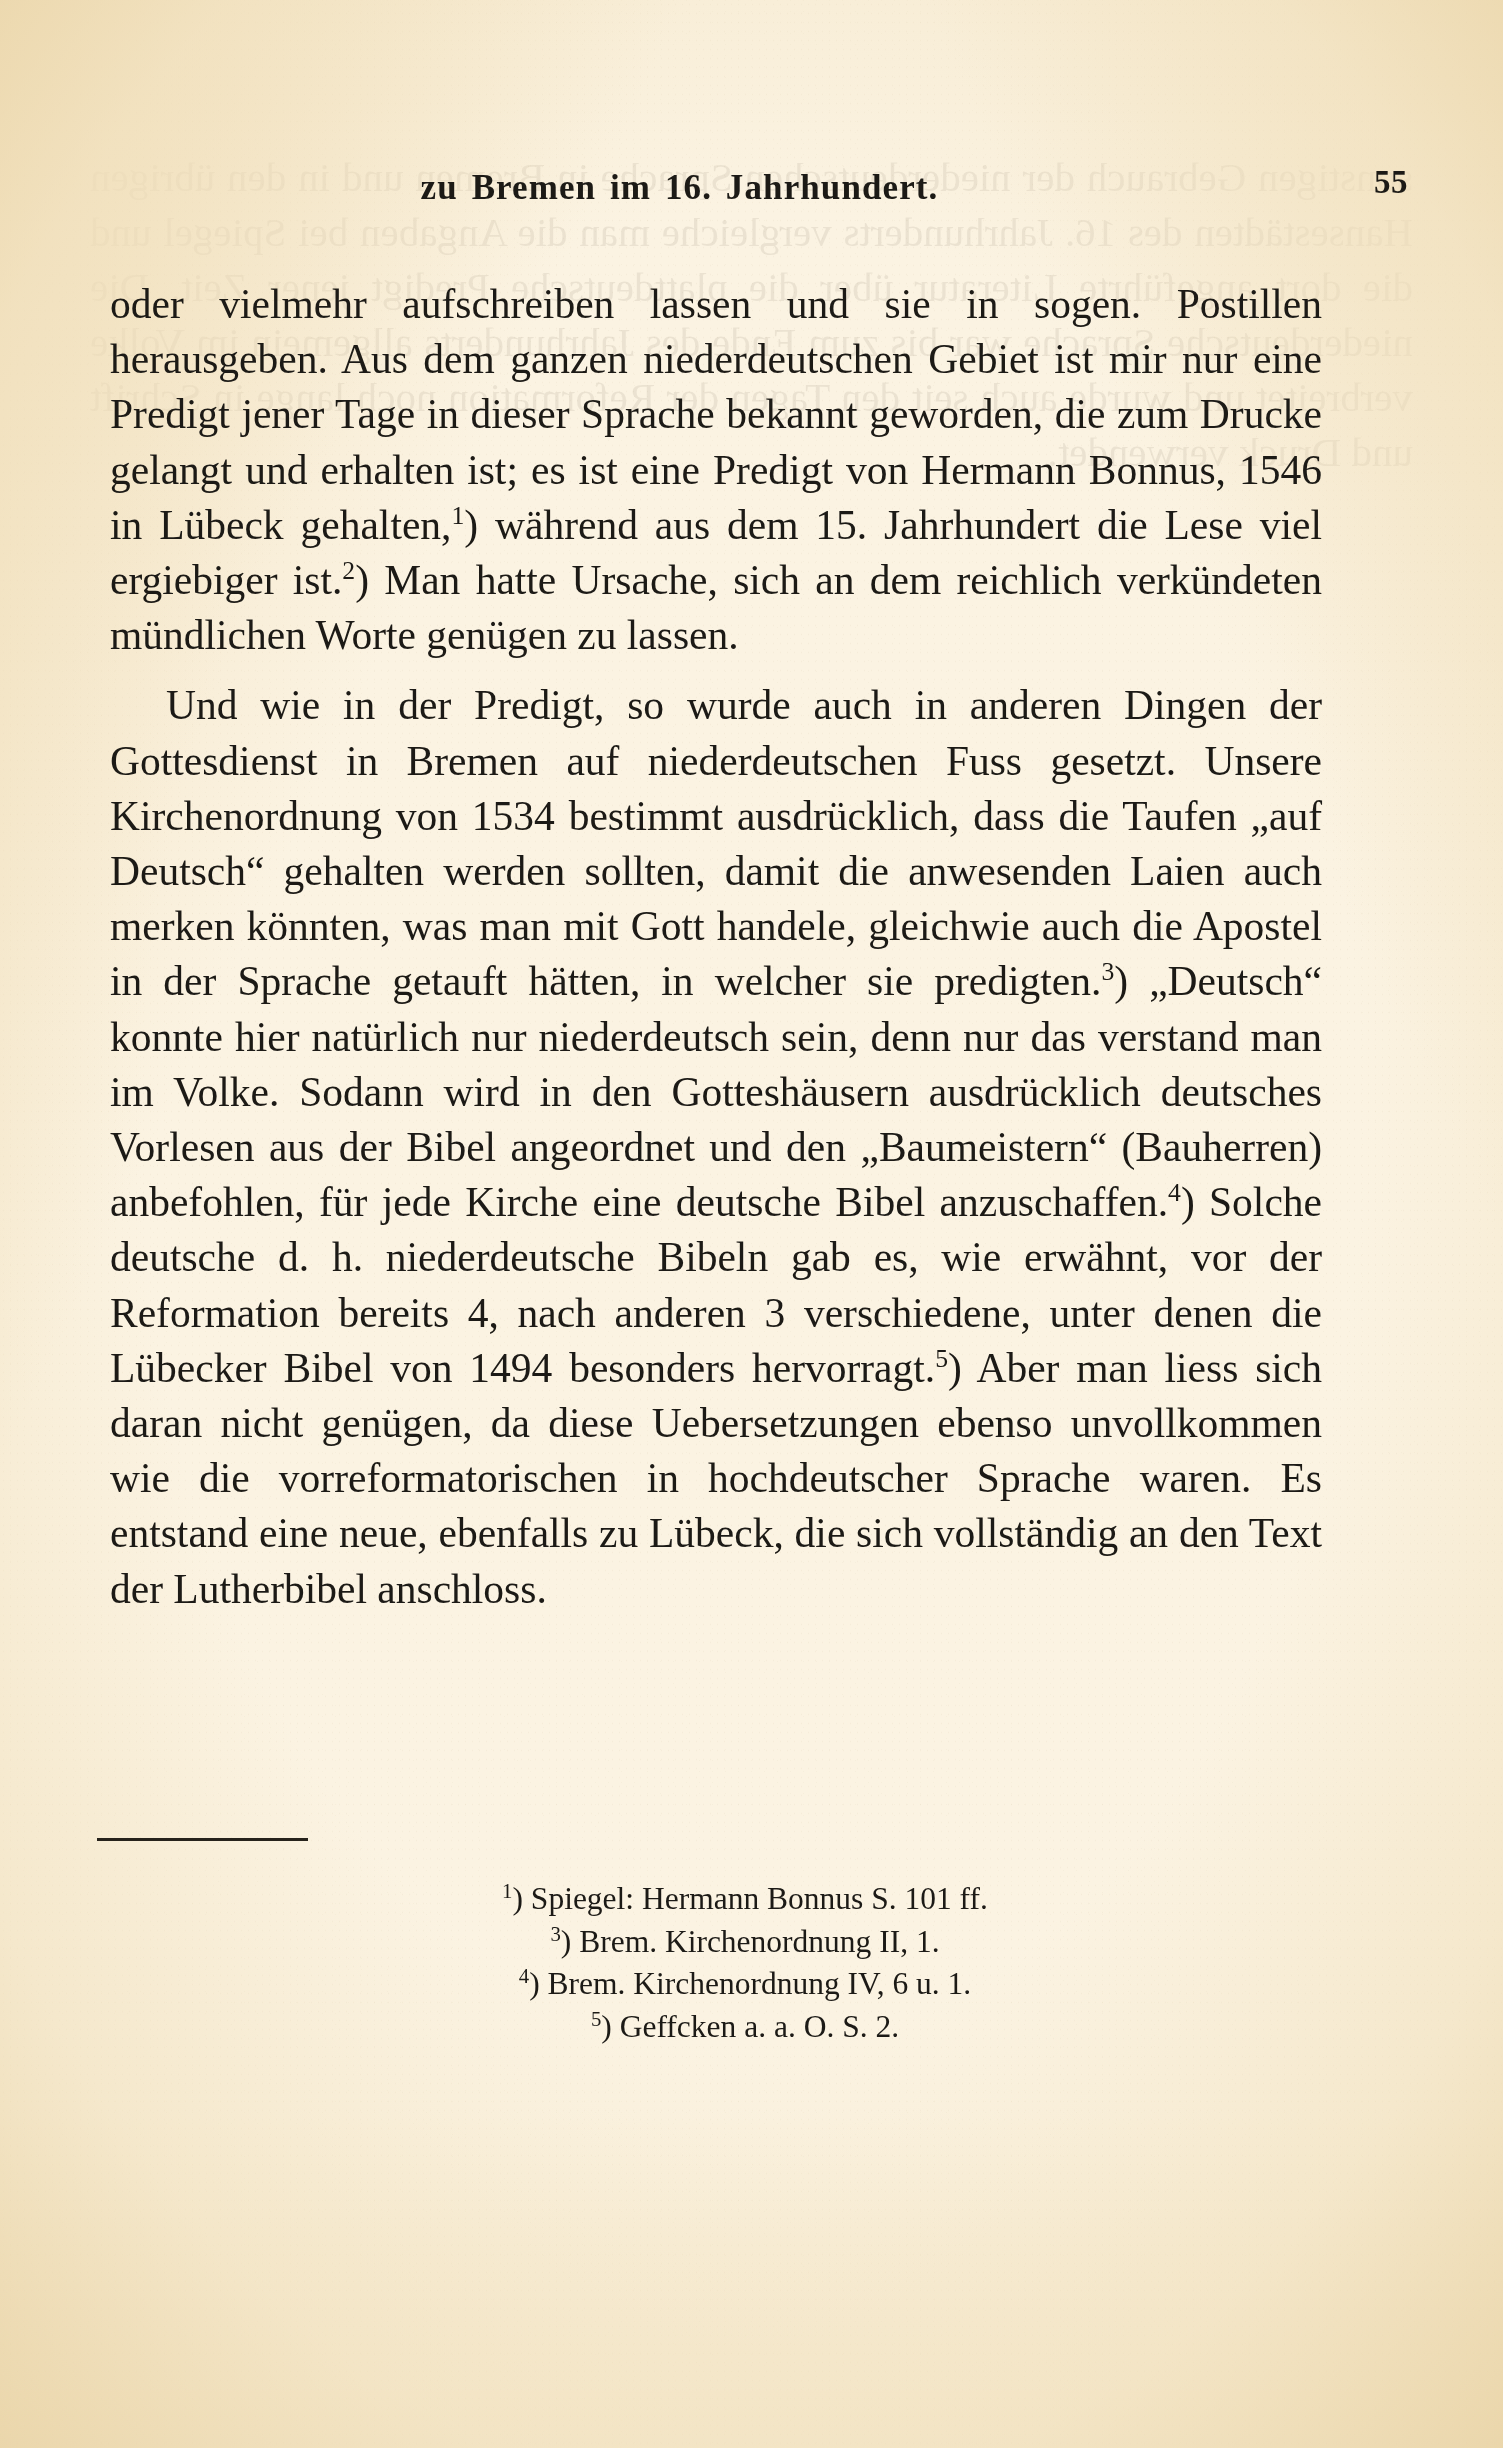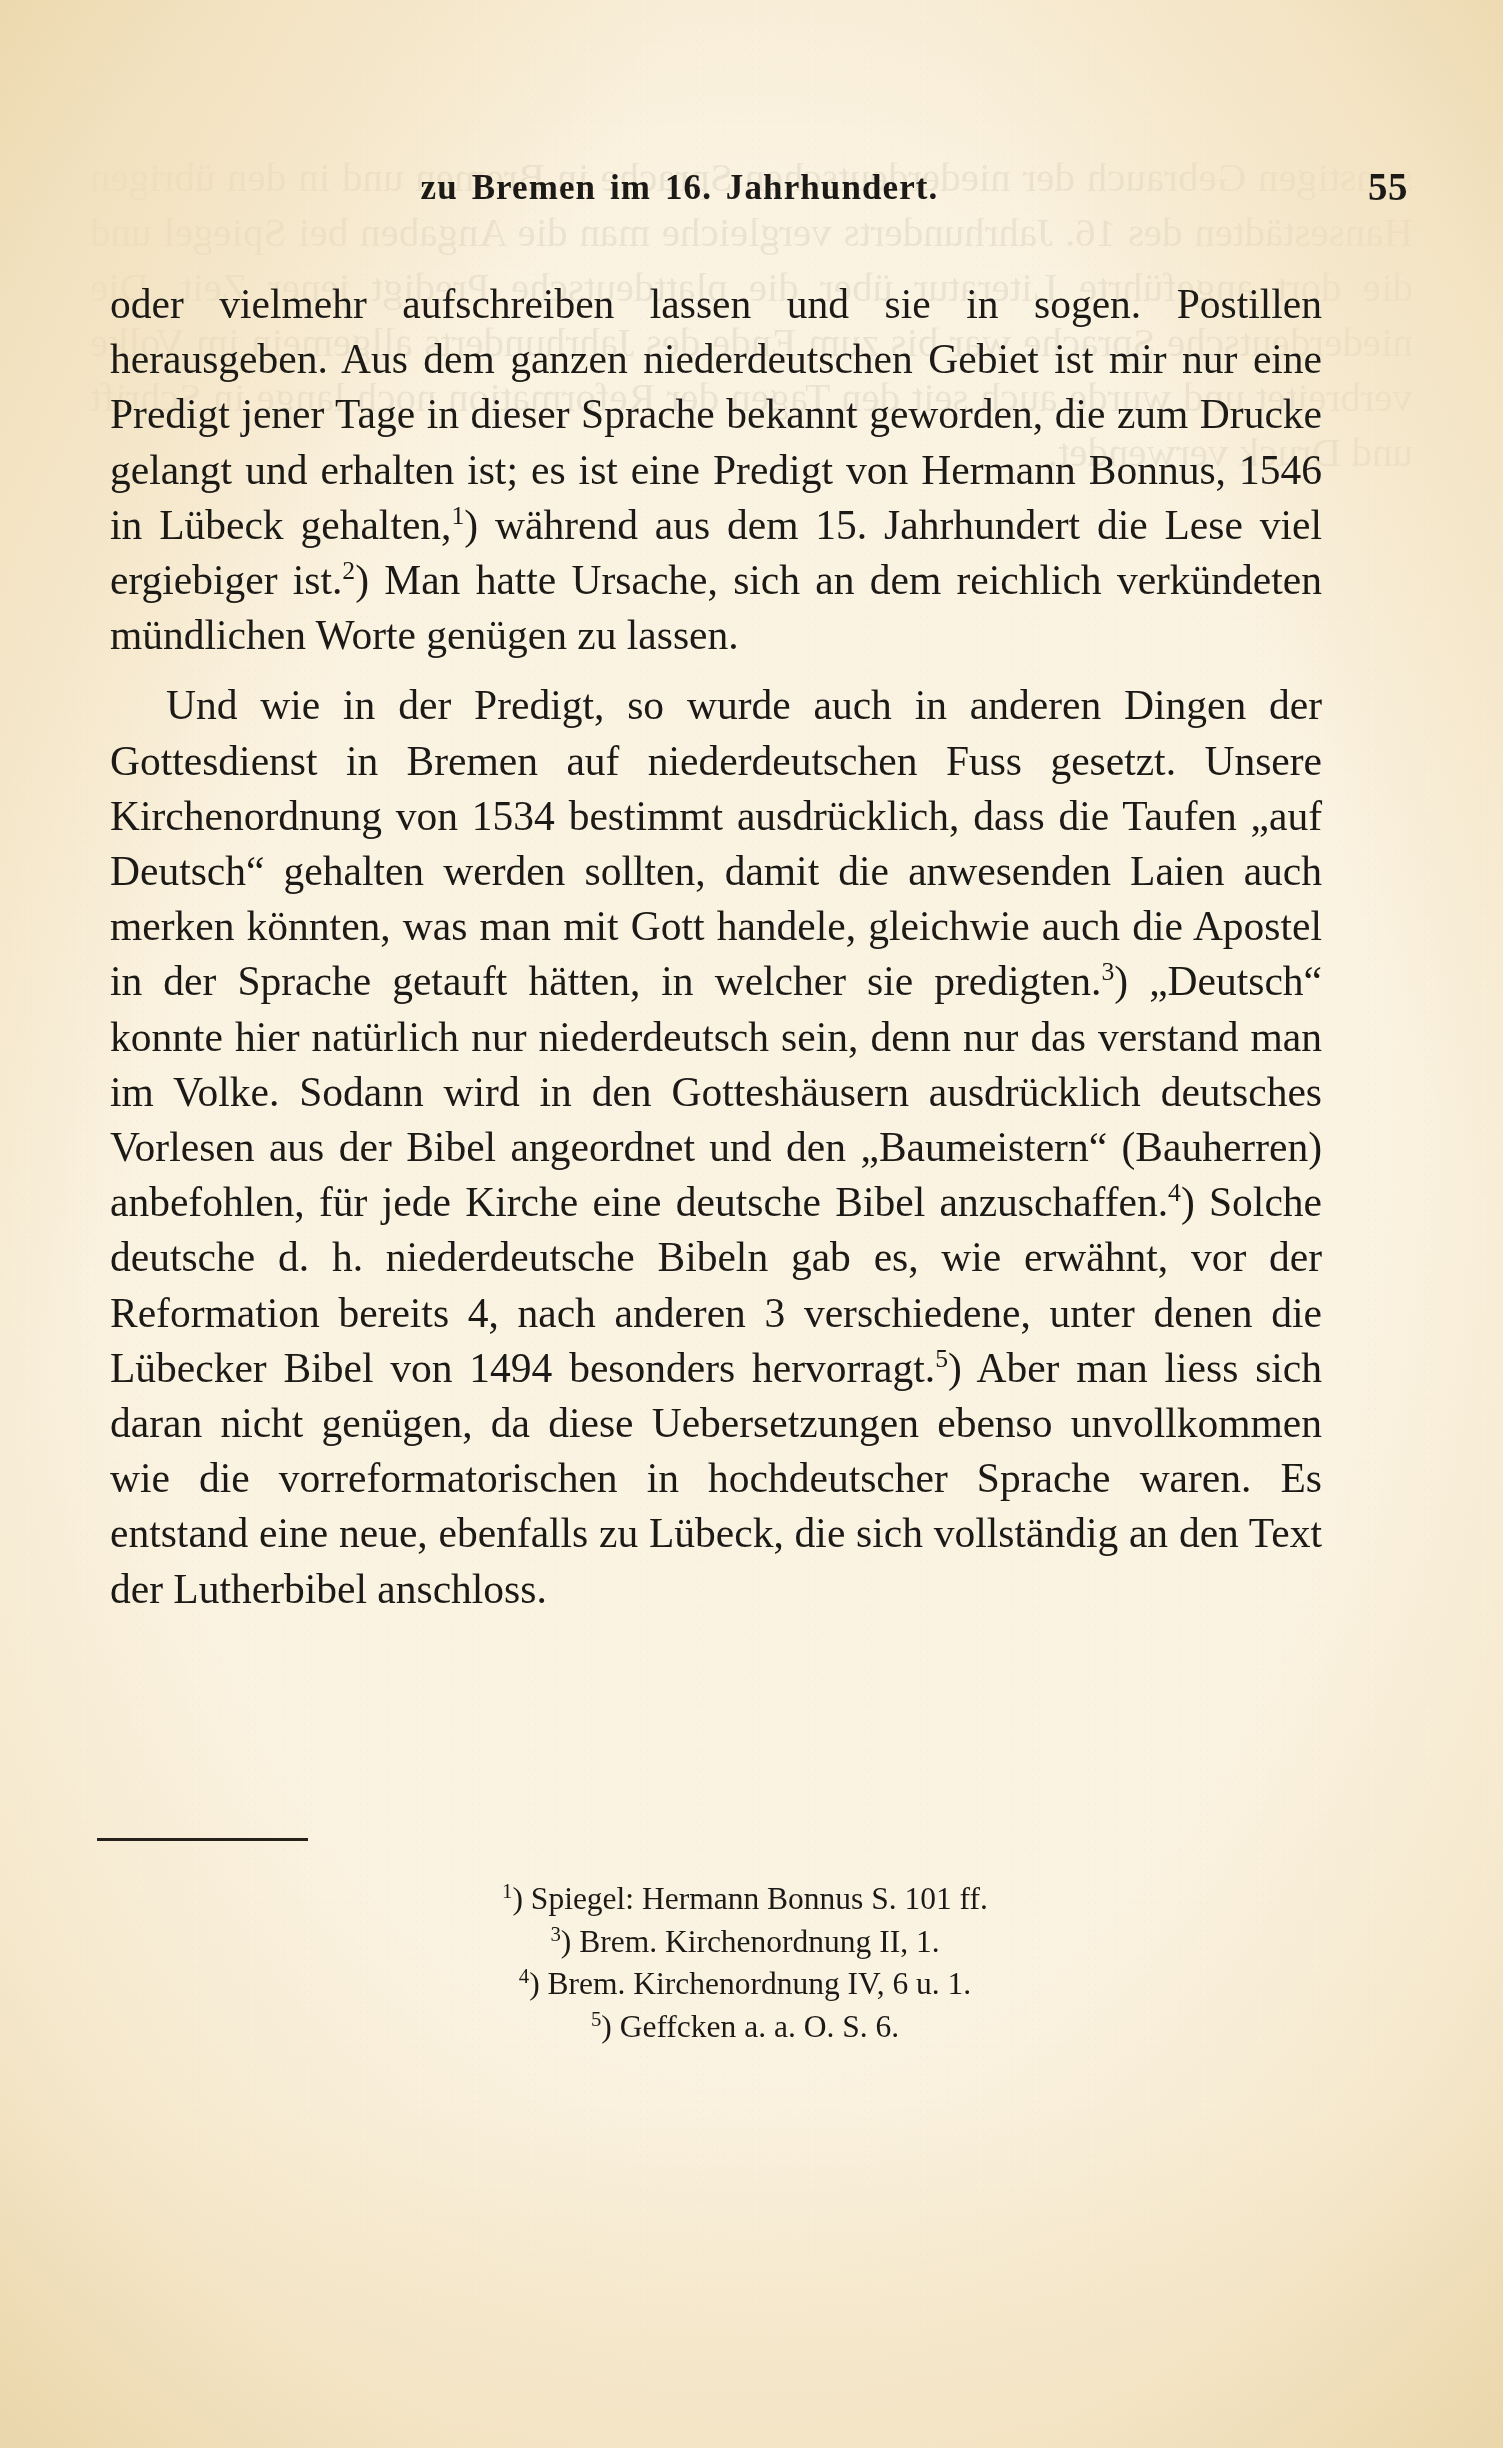--- a/index.html
+++ b/index.html
@@ -99,21 +99,21 @@
     letter-spacing: 1.1px;
     word-spacing: 4px;
     padding-right: 160px;
     box-sizing: border-box;
   }
   .runhead-folio {
     position: absolute;
     right: 0;
     top: -4px;
     font-weight: bold;
-    font-size: 39px;
+    font-size: 33px;
     letter-spacing: 0.5px;
   }
 
   
   .body-block {
     position: absolute;
     left: 95px;
     width: 1242px;
     top: 262px;
     font-size: 41.5px;
@@ -197,17 +197,17 @@
     <div class="fn-rule"></div>
 
     <div class="footnotes">
       <p class="fn-item nowrap-short"><span class="fn-num">1</span><span>) Spiegel: Hermann Bonnus S. 101 ff.</span></p>
 
 
       <p class="fn-item nowrap-short"><span class="fn-num">3</span><span>) Brem. Kirchenordnung II, 1.</span></p>
 
       <p class="fn-item nowrap-short"><span class="fn-num">4</span><span>) Brem. Kirchenordnung IV, 6 u. 1.</span></p>
 
-      <p class="fn-item nowrap-short"><span class="fn-num">5</span><span>) Geffcken a. a. O. S. 6.</span></p>
+      <p class="fn-item nowrap-short"><span class="fn-num">5</span><span>) Geffcken a. a. O. S. 2.</span></p>
     </div>
 
   </div>
 </div>
 
 </body></html>

